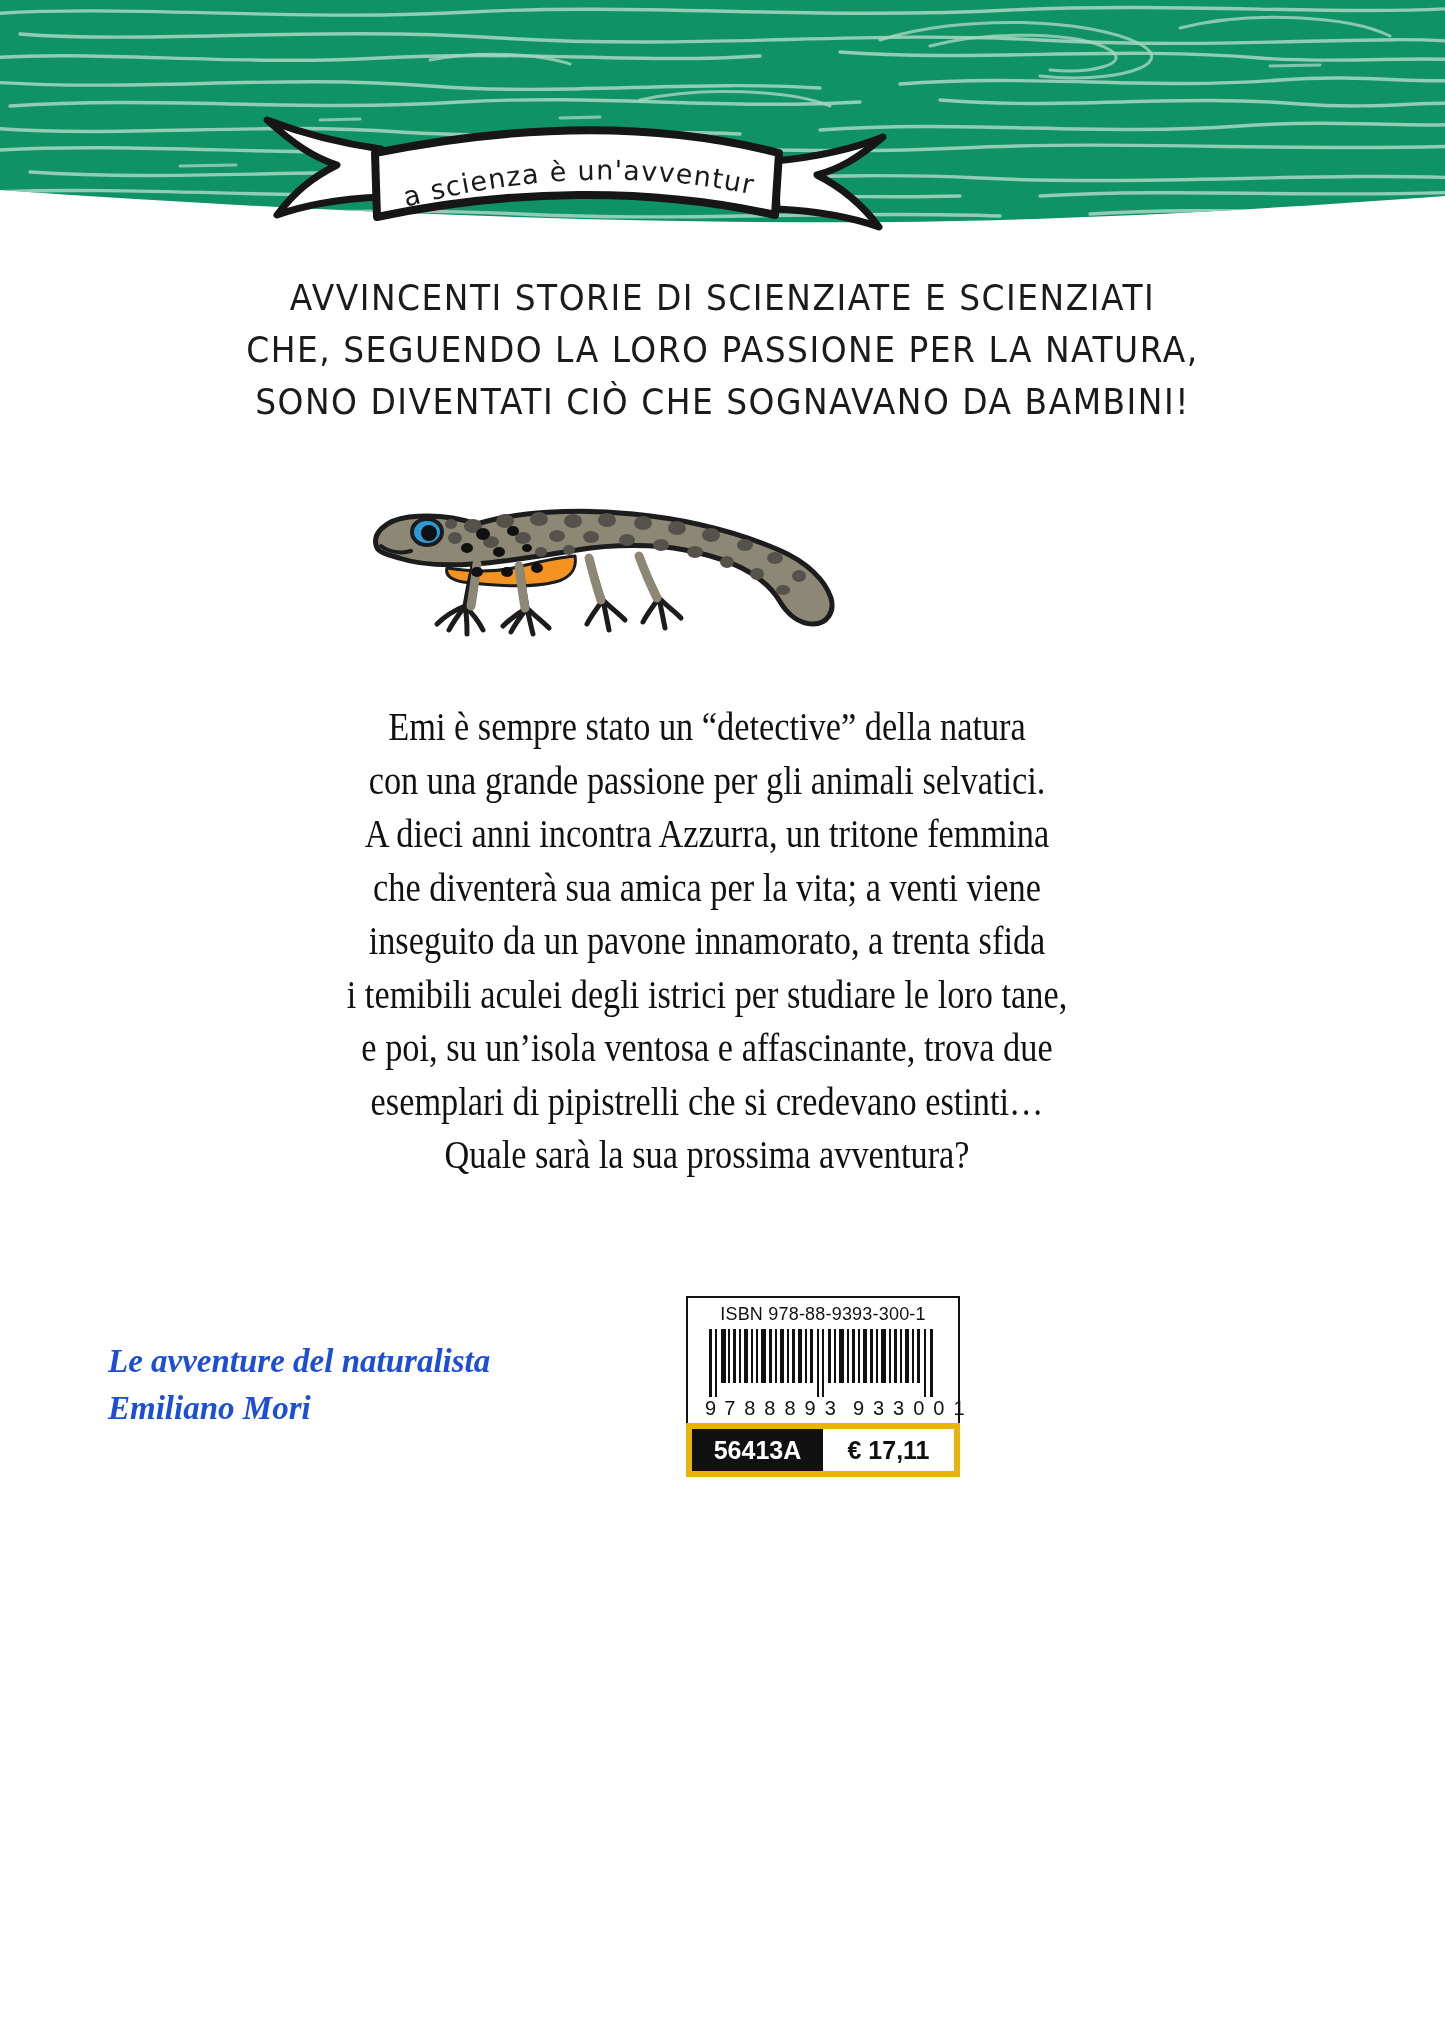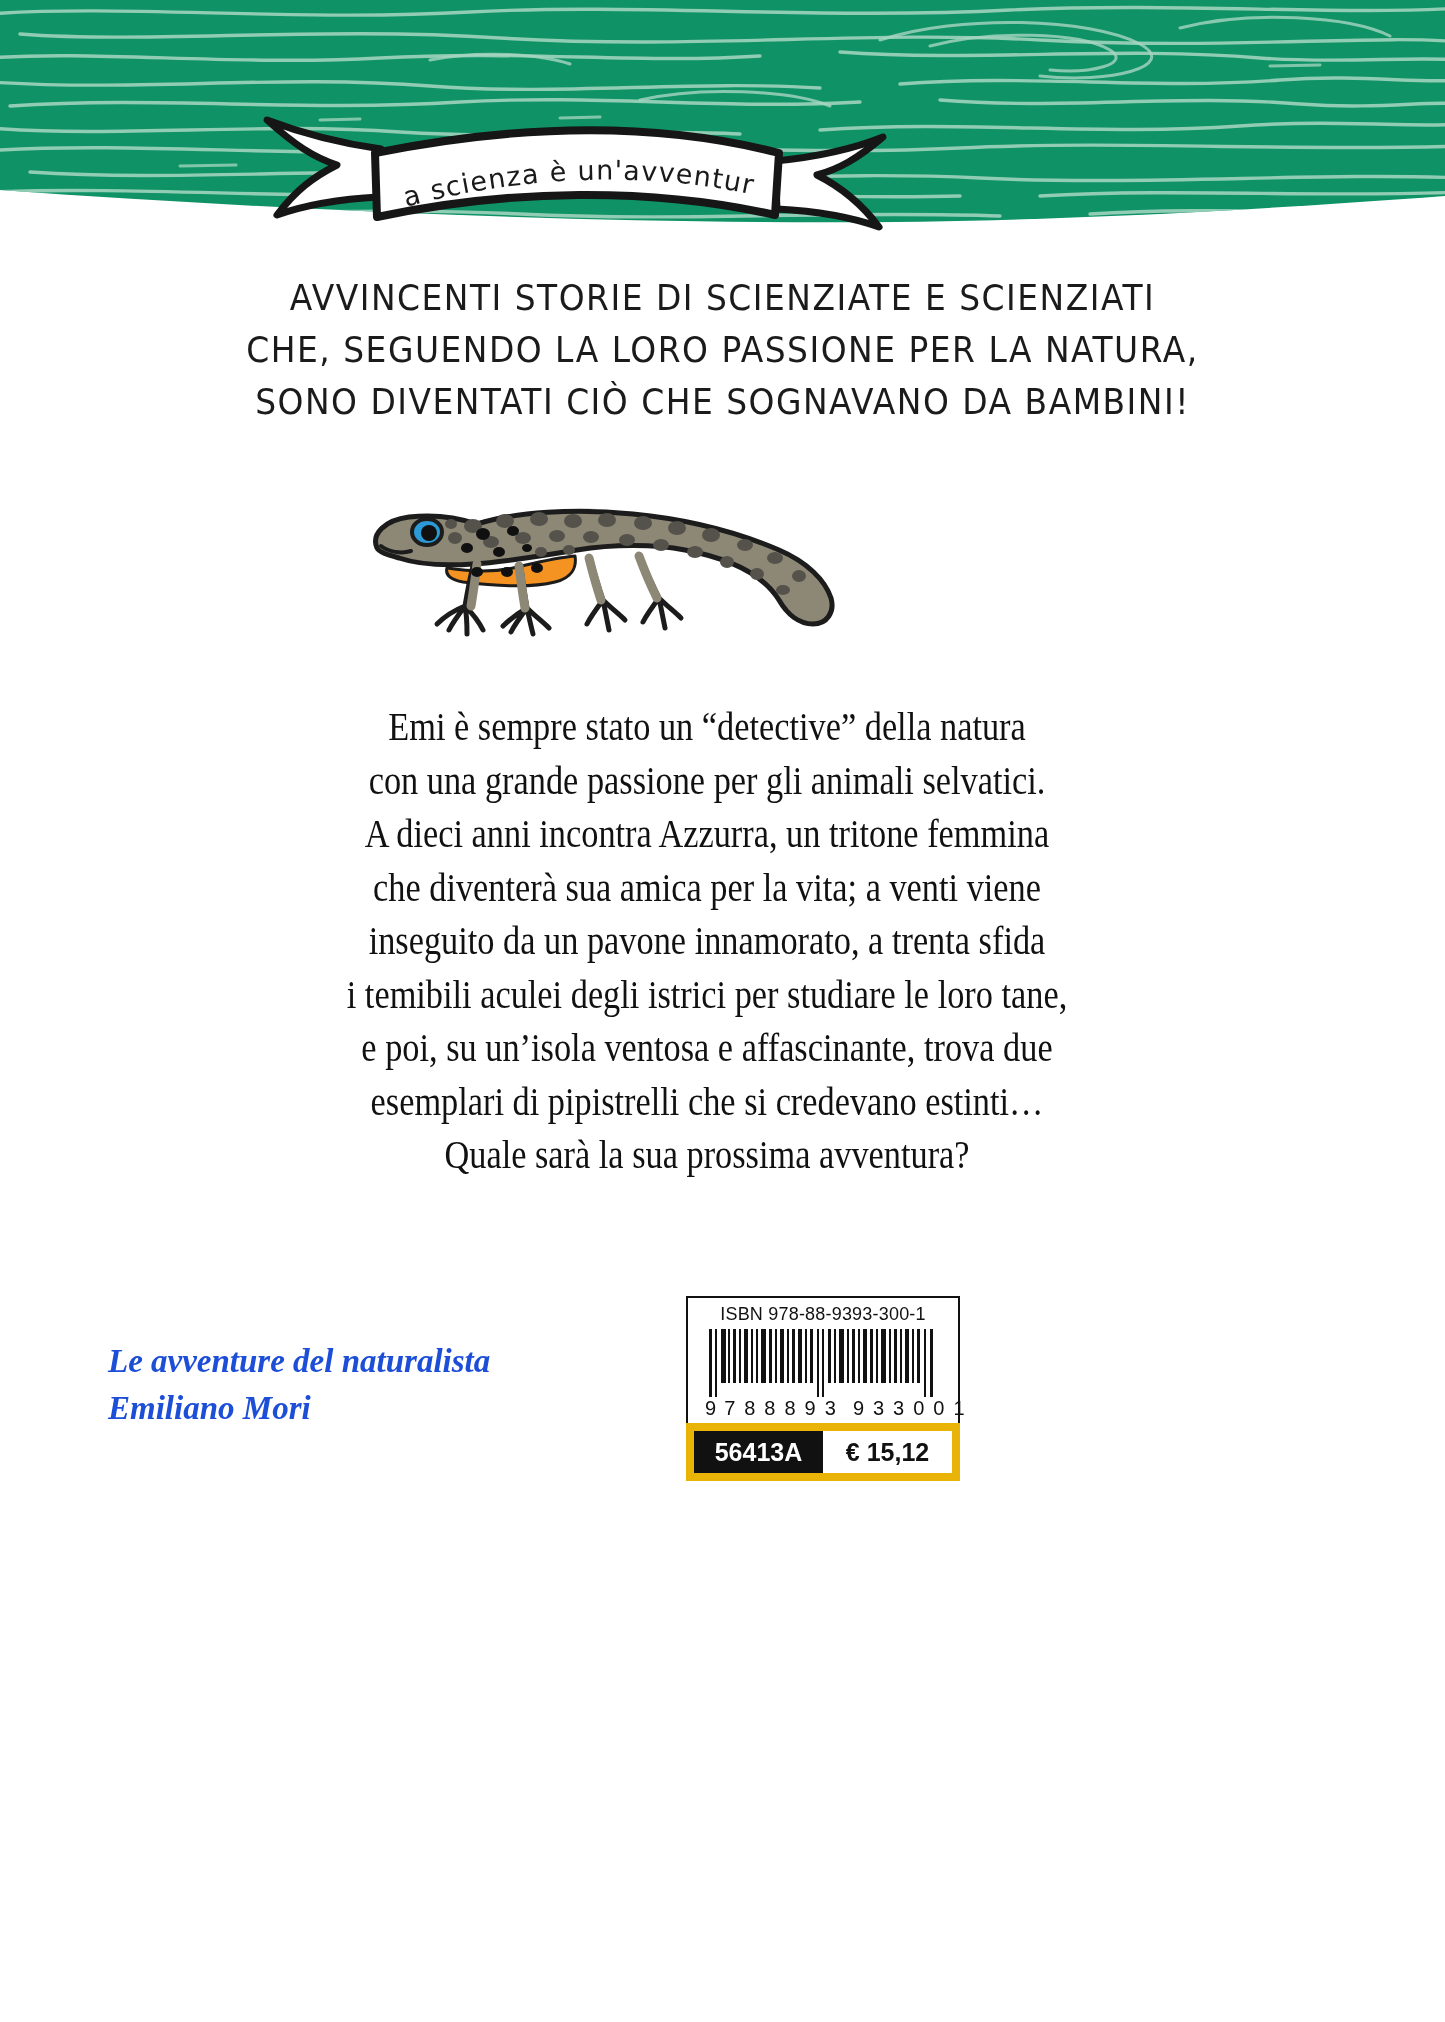--- a/index.html
+++ b/index.html
@@ -137,21 +137,21 @@
     font-family: "Liberation Sans", sans-serif;
     font-size: 20px;
     color: #111;
     padding-bottom: 3px;
   }
   #bc-digits .g1 { width: 18px; text-align: left; }
   #bc-digits .g2 { flex: 1; letter-spacing: 9px; padding-left: 8px;}
   #bc-digits .g3 { flex: 1; text-align: left; letter-spacing: 9px; padding-left: 8px;}
   #bc-lower {
     display: flex;
-    border: 8px solid #eab308;
+    border: 6px solid #eab308;
     height: 42px;
   }
   #bc-code {
     background: #111;
     color: #fff;
     flex: 1;
     display: flex;
     align-items: center;
     justify-content: center;
     font-family: "Liberation Sans", sans-serif;
@@ -384,15 +384,15 @@
       </g>
     </svg>
     <div id="bc-digits">
       <span class="g1">9</span>
       <span class="g2">788893</span>
       <span class="g3">933001</span>
     </div>
   </div>
   <div id="bc-lower">
     <div id="bc-code">56413A</div>
-    <div id="bc-price">€ 15,12</div>
+    <div id="bc-price">€ 17,11</div>
   </div>
 </div>
 
 </body></html>

